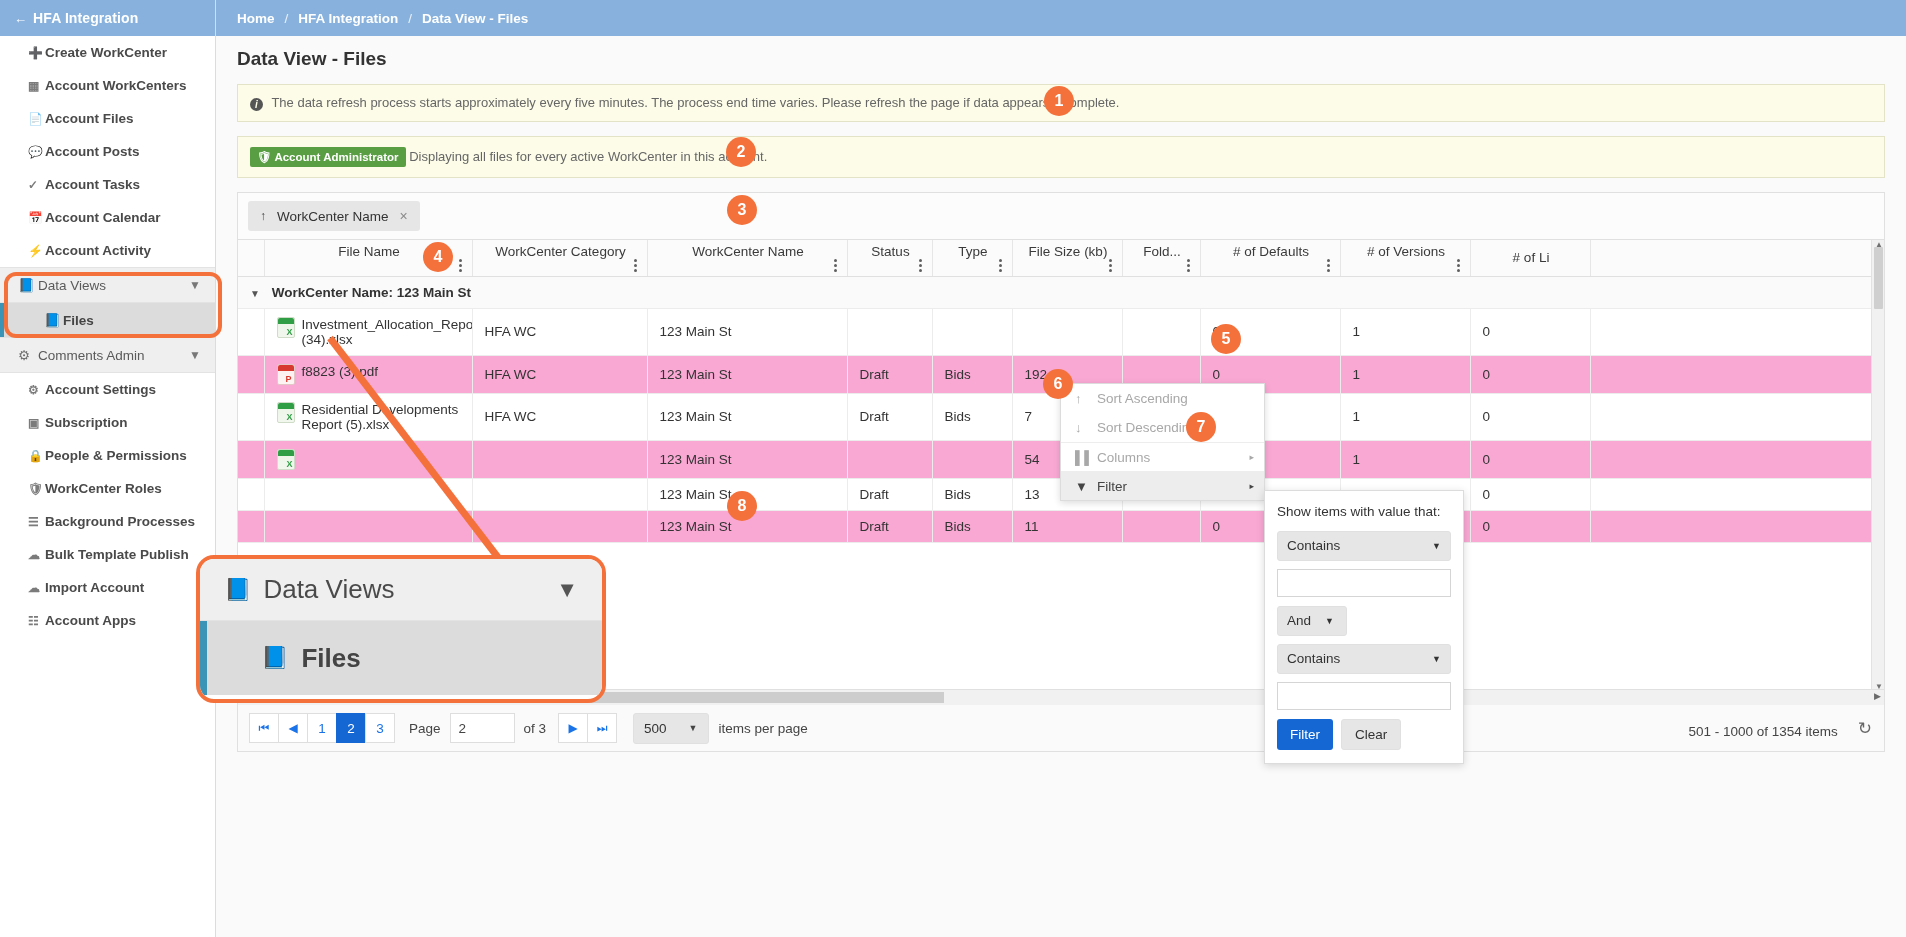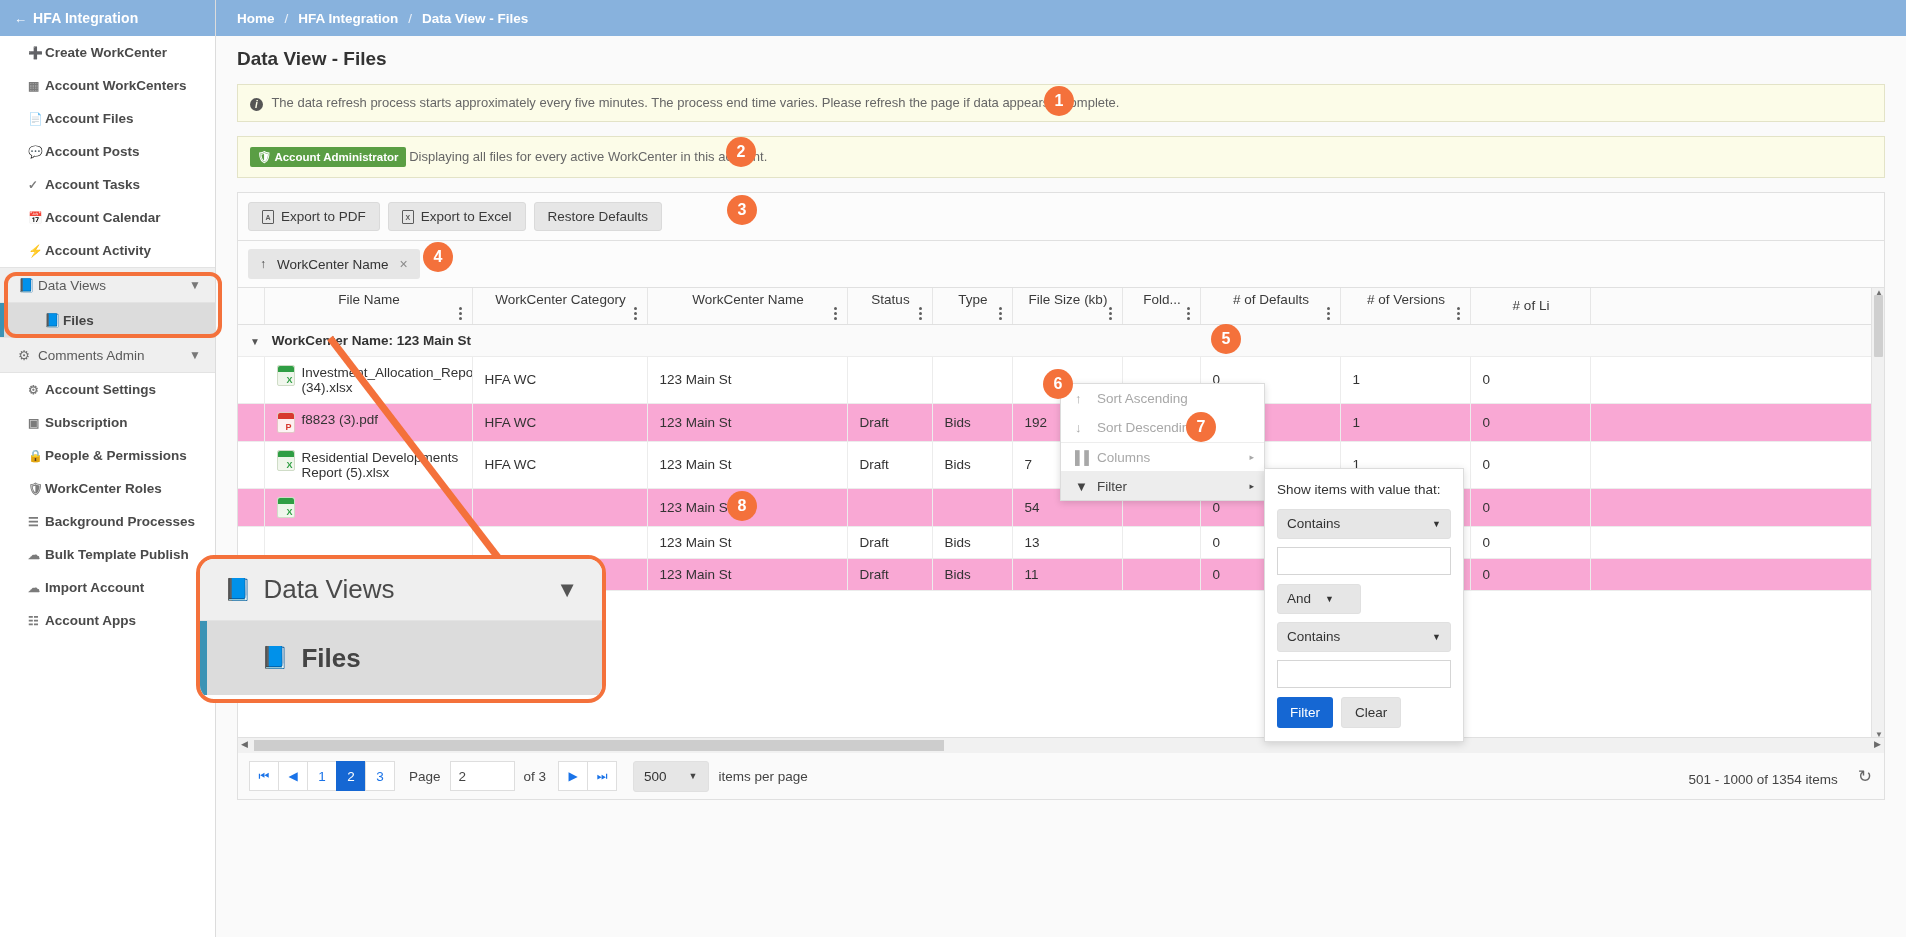--- a/index.html
+++ b/index.html
@@ -270,32 +270,32 @@
     height:29px; display:flex; align-items:center;
     padding:0 10px 0 14px; color:#a8a8a8; cursor:pointer;
   }
   .ctx .mi .mic { width:22px; font-size:13px; }
   .ctx .mi.sep-top { border-top:1px solid #ededed; }
   .ctx .mi.active { background:#ededed; color:#444; }
   .ctx .mi .sub { margin-left:auto; font-size:9px; }
 
   
   .filterpop {
-    position:absolute; left:1264px; top:468px; width:200px;
+    position:absolute; left:1264px; top:490px; width:200px;
     background:#fff; border:1px solid #dcdcdc;
     box-shadow:0 2px 8px rgba(0,0,0,.15);
     padding:11px 12px 13px 12px; z-index:50;
   }
   .filterpop .lbl { font-size:13.5px; color:#333; line-height:1.45; margin-bottom:9px; }
   .fsel {
     height:30px; background:#e6e6e6; border:1px solid #e0e0e0; border-radius:3px;
     display:flex; align-items:center; padding:0 9px;
     font-size:13.5px; color:#333; margin-bottom:8px; cursor:pointer;
   }
-  .fsel.small { width:84px; }
+  .fsel.small { width:70px; }
   .fsel .cv { margin-left:auto; font-size:9px; color:#333; }
   .fsel.small .cv { margin-left:14px; }
   .finput {
     width:100%; height:28px; border:1px solid #d5d5d5; background:#fff;
     margin-bottom:9px; font-size:13px; padding:0 6px;
     font-family:"Liberation Sans", sans-serif;
   }
   .fbtns { display:flex; gap:8px; }
   .fbtn-primary {
     background:#1567d3; color:#fff; border:none; border-radius:3px;
@@ -446,33 +446,20 @@
     </div>
 
     <div class="alert">
       <span class="badge-admin">
         <span>🛡</span>
         <span>Account Administrator</span>
       </span>
       <span>Displaying all files for every active WorkCenter in this account.</span>
     </div>
 
-    <div class="toolbar">
-      <div class="tb-btn">
-        <span class="doc-ic">A</span>
-        <span>Export to PDF</span>
-      </div>
-      <div class="tb-btn">
-        <span class="doc-ic">X</span>
-        <span>Export to Excel</span>
-      </div>
-      <div class="tb-btn">
-        <span>Restore Defaults</span>
-      </div>
-    </div>
 
     <div class="groupbar">
       <div class="chip">
         <span class="up">↑</span>
         <span>WorkCenter Name</span>
         <span class="x">×</span>
       </div>
     </div>
 
     <div class="grid-wrap">

